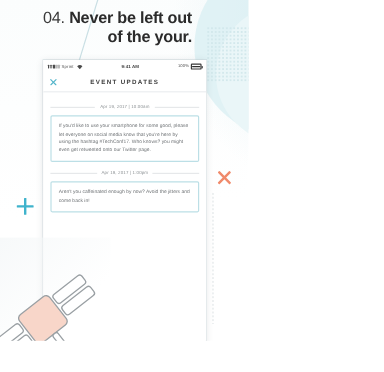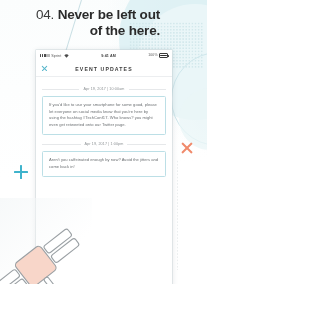--- a/index.html
+++ b/index.html
@@ -13,20 +13,21 @@
     font-family: "Liberation Sans", sans-serif;
     background: #ffffff;
   }
 
   #page {
     position: relative;
     width: 207px;
     height: 284px;
     background: #ffffff;
     overflow: hidden;
+    padding-left: 43px;
   }
 
   
   .bg-wash {
     position: absolute;
     inset: 0;
     background:
       radial-gradient(circle at 185% 12%, #dff0f3 0%, #e8f4f6 26%, rgba(232,244,246,0) 47%),
       radial-gradient(circle at 118% 6%, #e3f1f4 0%, rgba(227,241,244,0) 38%),
       linear-gradient(175deg, #fbfdfd 0%, #ffffff 60%);
@@ -320,21 +321,21 @@
   <div class="arc arc-c"></div>
   <div class="arc arc-d"></div>
   <div class="dotfield"></div>
   <div class="slash"></div>
   <div class="dot-col"></div>
   <div class="dot-col-r"></div>
 
   <div class="headline">
     <span class="num">04.</span>
     <span>Never be left out</span>
-    <span class="l2">of the here.</span>
+    <span class="l2">of the your.</span>
   </div>
 
   <div class="phone">
 
     <div class="statusbar">
       <div class="sb-left">
         <span class="sig">
           <i></i>
             <i></i>
             <i></i>

